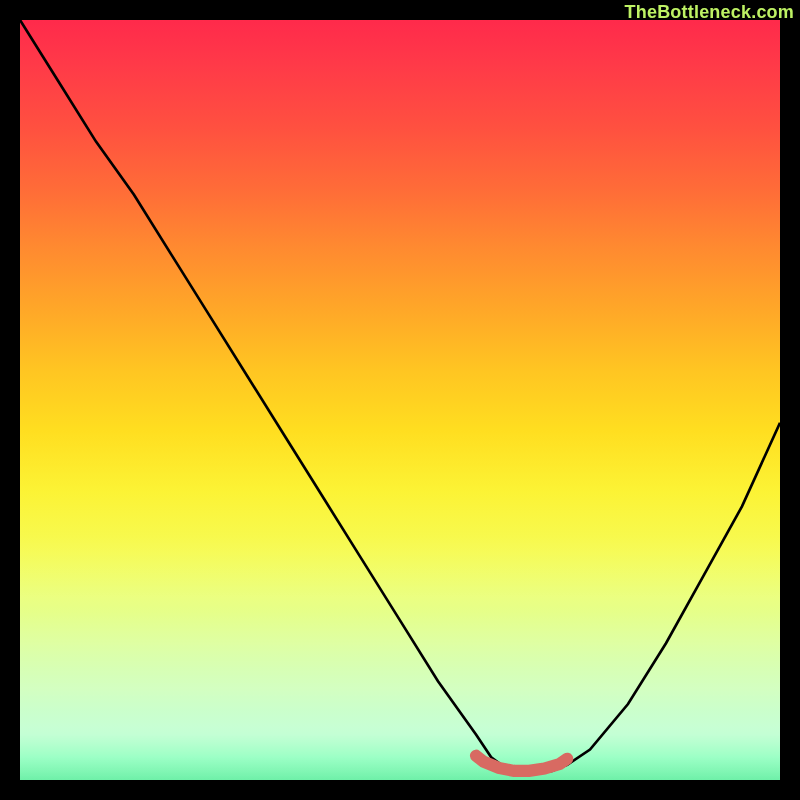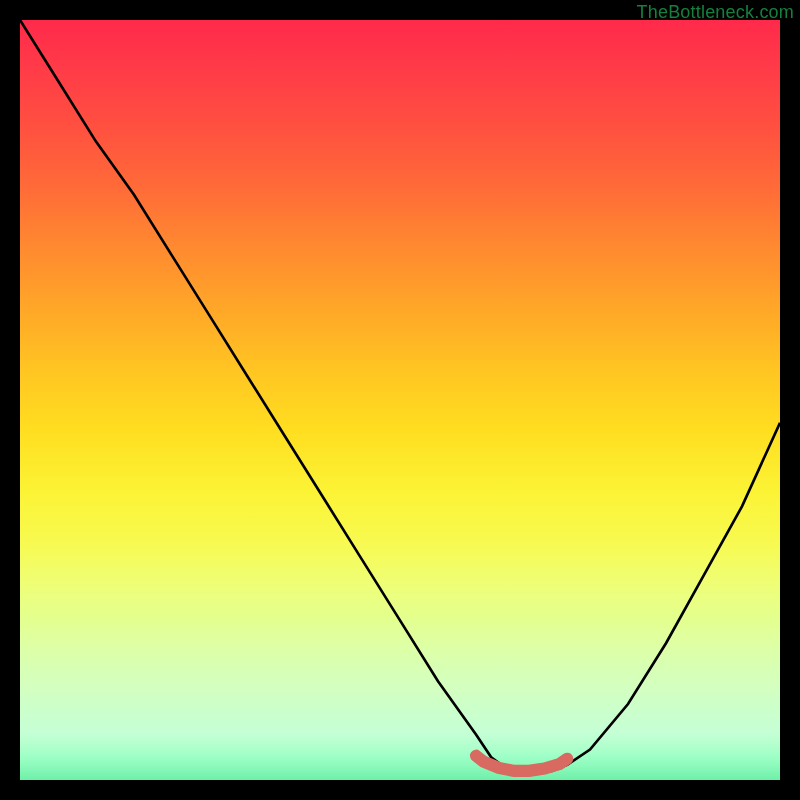--- a/index.html
+++ b/index.html
@@ -66,22 +66,22 @@
     position: absolute;
     left: 0; top: 0;
     width: 100%; height: 100%;
     overflow: visible;
   }
   .watermark {
     position: absolute;
     top: 2px;
     right: 6px;
     font-size: 18px;
-    font-weight: 400;
-    color: #15803d;
+    font-weight: 700;
+    color: #bef264;
     letter-spacing: 0.2px;
   }
 </style>
 </head>
 <body>
 
 <div class="frame">
   <div class="watermark">TheBottleneck.com</div>
 
   <div class="plot-area">

